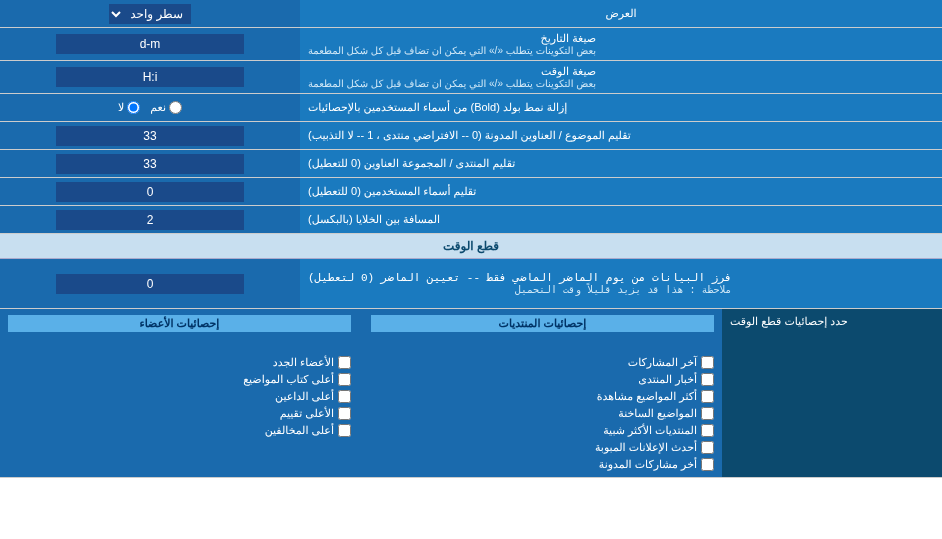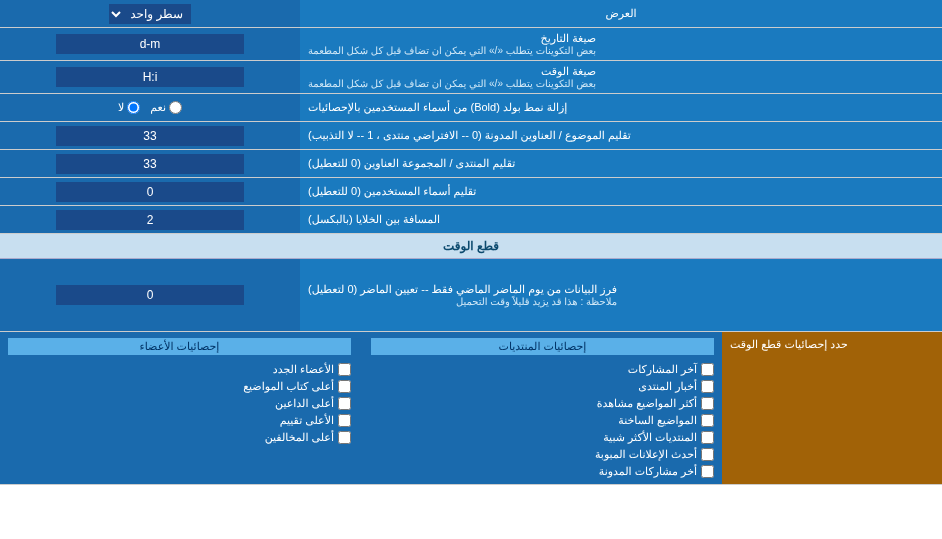--- a/index.html
+++ b/index.html
@@ -76,21 +76,21 @@
       text-align: center;
       padding: 5px;
       border-bottom: 1px solid #aac;
       font-size: 12px;
     }
     .checkboxes-section {
       display: flex;
       border-bottom: 1px solid #ccc;
     }
     .checkboxes-label {
-      background: #a16207;
+      background: #0c4a6e;
       color: #fff;
       padding: 6px 8px;
       display: flex;
       align-items: flex-start;
       justify-content: flex-end;
       text-align: right;
       font-size: 11px;
       width: 220px;
       min-width: 180px;
     }
@@ -115,27 +115,28 @@
       font-size: 11px;
       direction: rtl;
     }
     .checkbox-item input[type="checkbox"] {
       margin: 0;
     }
     .col-header {
       background: #5ab0e8;
       color: #003366;
       text-align: center;
-      font-weight: normal;
+      font-weight: bold;
       font-size: 11px;
       padding: 2px 4px;
-      margin-bottom: 4px;
+      margin-bottom: 20px;
     }
     .row-tall .row-label {
-      padding: 24px 8px;
+      padding: 12px 8px;
+      font-family: Liberation Mono, monospace;
     }
   </style>
 </head>
 <body>
 
 <div class="container">
 
   <div class="row">
     <div class="row-label" style="background:#1a7abf; justify-content:center; flex:1;">
       <span>العرض</span>

